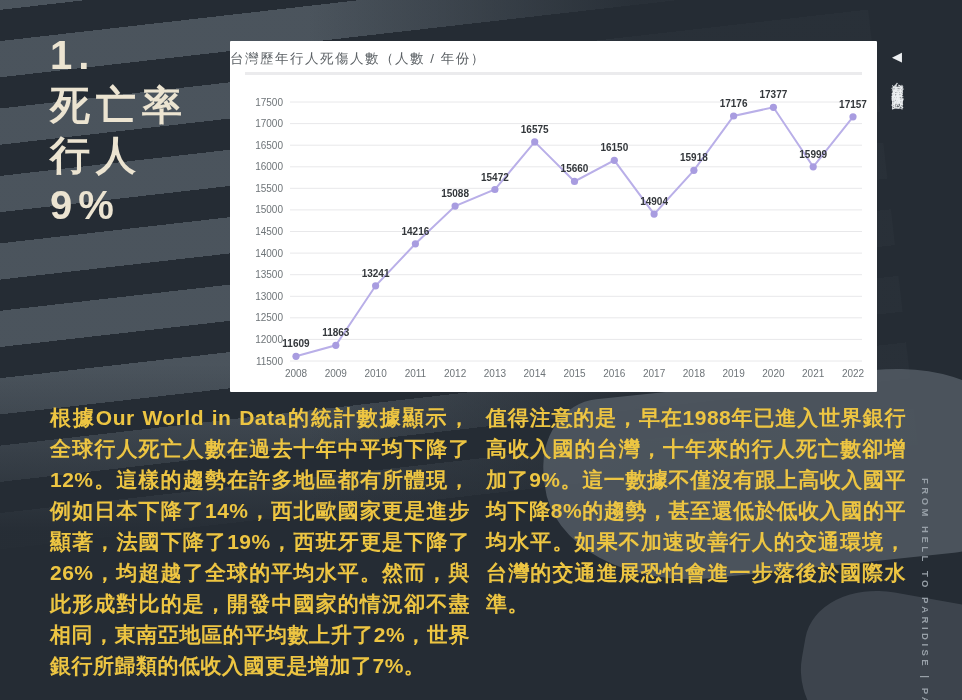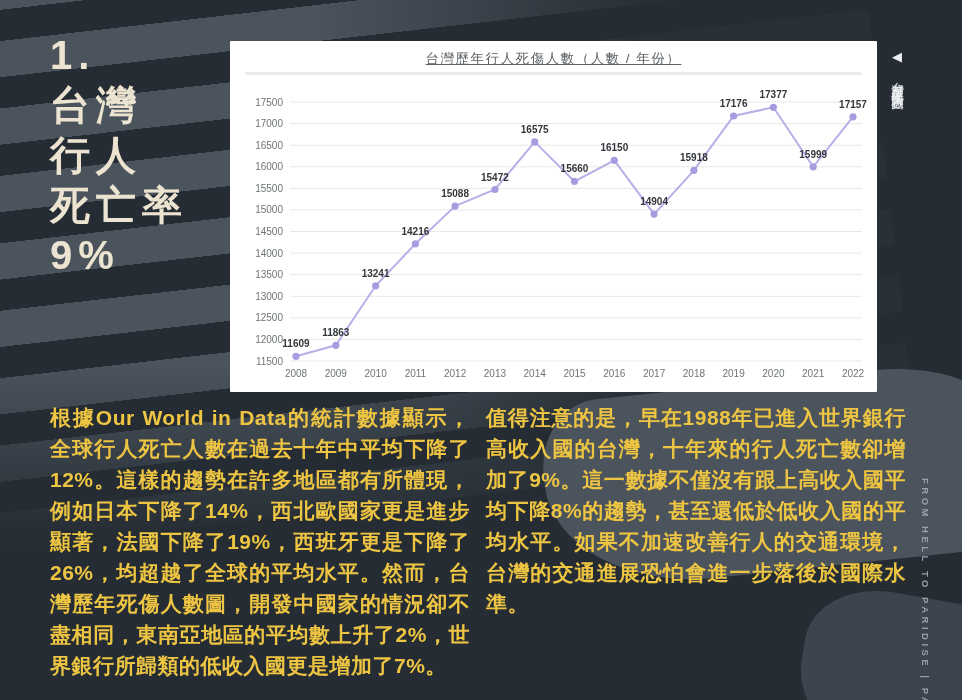--- a/index.html
+++ b/index.html
@@ -38,22 +38,22 @@
   .headline{
     position:absolute;left:50px;top:30px;color:#ece4d1;
     font-weight:700;font-size:40px;line-height:50px;letter-spacing:6px;
   }
   
   .chart-card{
     position:absolute;left:230px;top:41px;width:647px;height:351px;
     background:#ffffff;border-radius:1px;
   }
   .chart-title{
-    position:absolute;top:9px;left:0;right:0;text-align:center;
-    font-size:13.5px;color:#5d6266;letter-spacing:1.5px;text-decoration:underline;
+    position:absolute;top:9px;left:0;right:0;text-align:left;
+    font-size:13.5px;color:#5d6266;letter-spacing:1.5px;
   }
   .chart-sep{
     position:absolute;top:31px;left:15px;right:15px;height:2.5px;background:#ebebed;
   }
   .plot{position:absolute;left:0;top:0;}
   .plot text{font-family:"Liberation Sans","DejaVu Sans",sans-serif;}
   .plot .ytick{font-size:10px;fill:#6e7478;}
   .plot .xtick{font-size:10px;fill:#6e7478;}
   .plot .dlabel{font-size:10px;fill:#33373b;font-weight:600;}
   
@@ -88,23 +88,22 @@
 <div class="canvas">
 
   <div class="bg-base"></div>
   <div class="bg-stripes"></div>
   <div class="bg-fade"></div>
   <div class="bg-patch p1"></div>
   <div class="bg-patch p2"></div>
 
   <div class="headline">
     <div>1.</div>
-    <div>台灣</div>
+    <div>死亡率</div>
     <div>行人</div>
-    <div>死亡率</div>
     <div>9%</div>
   </div>
 
   <div class="chart-card">
     <div class="chart-title">台灣歷年行人死傷人數（人數 / 年份）</div>
     <div class="chart-sep"></div>
     <svg class="plot" viewBox="0 0 647 351" width="647" height="351" xmlns="http://www.w3.org/2000/svg">
         <line x1="60" y1="61.0" x2="632" y2="61.0" stroke="#e8e8ea" stroke-width="1"></line>
         <text class="ytick" x="53" y="64.5" text-anchor="end">17500</text>
         <line x1="60" y1="82.6" x2="632" y2="82.6" stroke="#e8e8ea" stroke-width="1"></line>
@@ -178,18 +177,18 @@
         <circle cx="623.0" cy="75.8" r="3.6" fill="#a89ce0"></circle>
         <text class="dlabel" x="623.0" y="66.8" text-anchor="middle">17157</text>
       </svg>
   </div>
 
   <div class="side-caption">
     <span class="tri">◀</span>
     <span class="side-text">台灣歷年死傷人數圖</span>
   </div>
 
-  <p class="para left">根據Our World in Data的統計數據顯示，全球行人死亡人數在過去十年中平均下降了12%。這樣的趨勢在許多地區都有所體現，例如日本下降了14%，西北歐國家更是進步顯著，法國下降了19%，西班牙更是下降了26%，均超越了全球的平均水平。然而，台灣歷年死傷人數圖，開發中國家的情況卻不盡相同，東南亞地區的平均數上升了2%，世界銀行所歸類的低收入國更是增加了7%。</p>
+  <p class="para left">根據Our World in Data的統計數據顯示，全球行人死亡人數在過去十年中平均下降了12%。這樣的趨勢在許多地區都有所體現，例如日本下降了14%，西北歐國家更是進步顯著，法國下降了19%，西班牙更是下降了26%，均超越了全球的平均水平。然而，與此形成對比的是，開發中國家的情況卻不盡相同，東南亞地區的平均數上升了2%，世界銀行所歸類的低收入國更是增加了7%。</p>
   <p class="para right">值得注意的是，早在1988年已進入世界銀行高收入國的台灣，十年來的行人死亡數卻增加了9%。這一數據不僅沒有跟上高收入國平均下降8%的趨勢，甚至還低於低收入國的平均水平。如果不加速改善行人的交通環境，台灣的交通進展恐怕會進一步落後於國際水準。</p>
 
   <div class="footer-vert">FROM HELL TO PARIDISE | PAGE 8</div>
 
 </div>
 
 </body></html>

